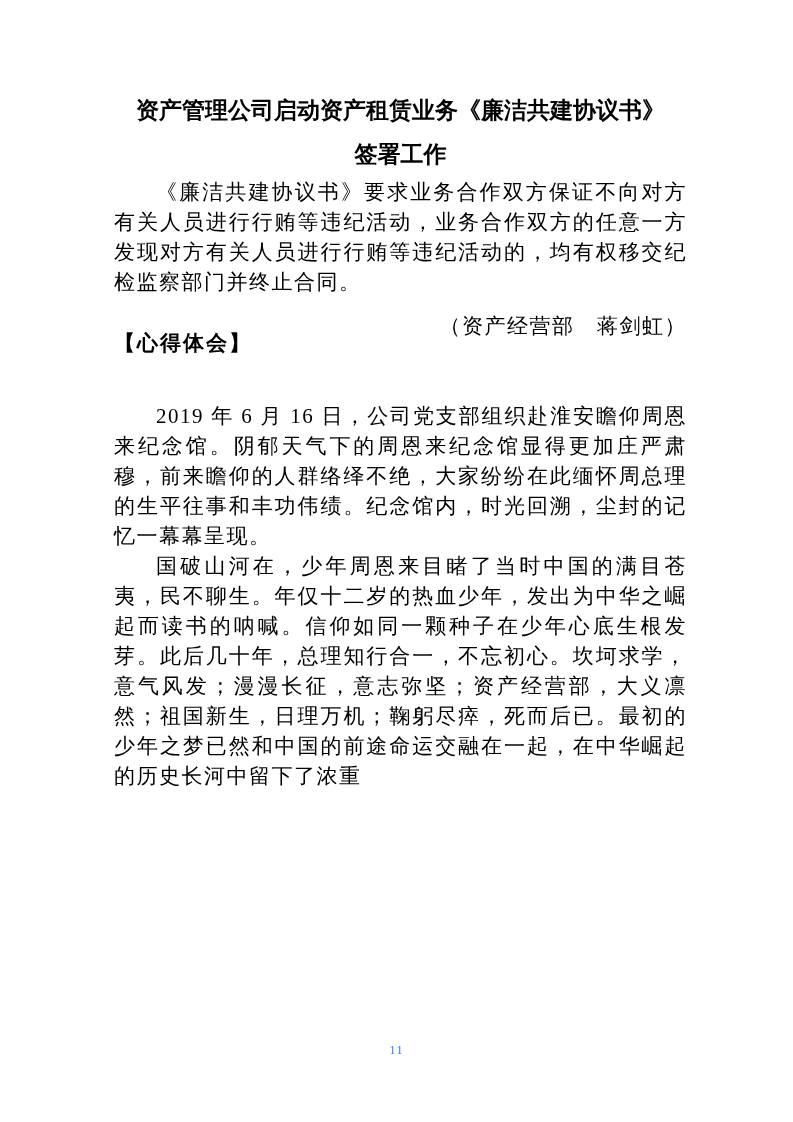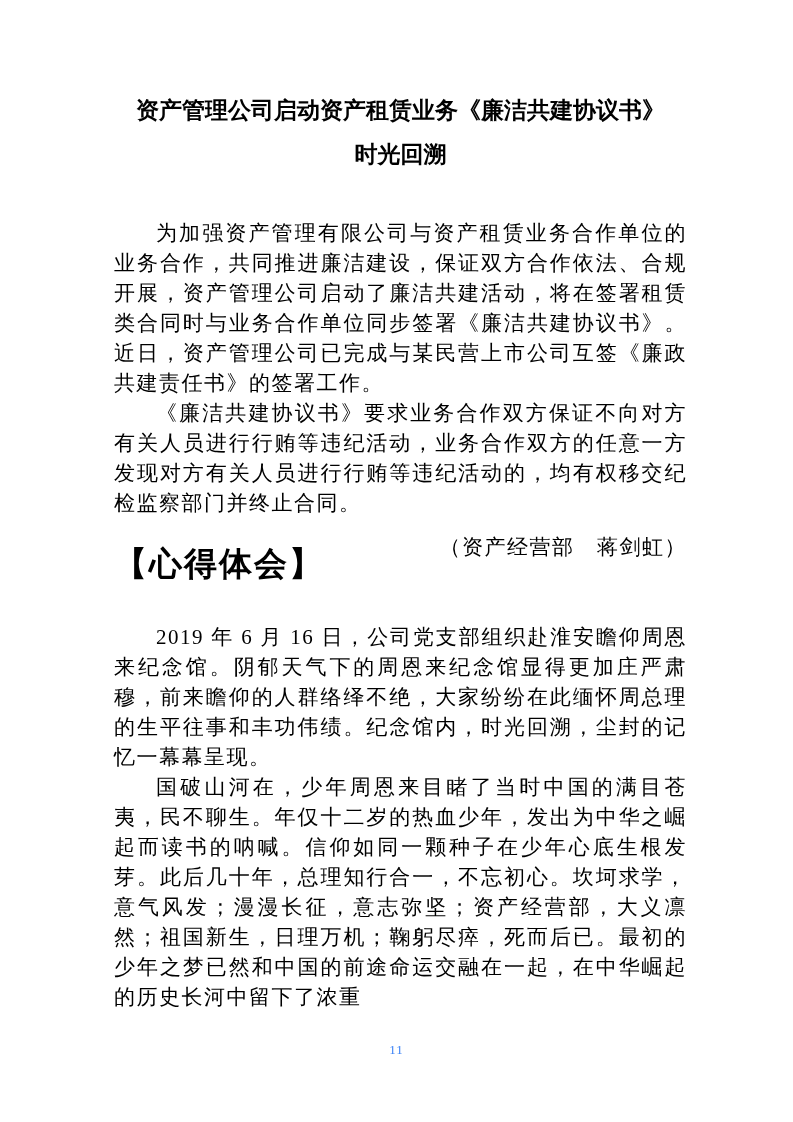--- a/index.html
+++ b/index.html
@@ -45,21 +45,21 @@
   .para-first {
     margin-top: 41px;
   }
   .attribution {
     float: right;
     text-indent: 0;
     margin-top: 44px;
   }
   .section-header {
     margin-top: 28px;
-    font-size: 33px;
+    font-size: 21px;
     font-weight: 700;
     line-height: 36px;
     letter-spacing: 2px;
   }
   .article2-title {
     margin: 0;
     font-size: 24px;
     font-weight: 700;
     text-align: center;
     line-height: 36px;
@@ -80,24 +80,23 @@
   }
 </style>
 </head>
 <body>
 
 <div class="page">
   <div class="content">
 
     <h1 class="article-title">
       <span class="title-line">资产管理公司启动资产租赁业务《廉洁共建协议书》</span>
-      <span class="title-line">时光回溯</span>
+      <span class="title-line">签署工作</span>
     </h1>
 
-    <p class="body-para para-first"><span>为加强资产管理有限公司与资产租赁业务合作单位的业务合作，共同推进廉洁建设，保证双方合作依法、合规开展，资产管理公司启动了廉洁共建活动，将在签署租赁类合同时与业务合作单位同步签署《廉洁共建协议书》。近日，资产管理公司已完成与某民营上市公司互签《廉政共建责任书》的签署工作。</span></p>
 
     <p class="body-para"><span>《廉洁共建协议书》要求业务合作双方保证不向对方有关人员进行行贿等违纪活动，业务合作双方的任意一方发现对方有关人员进行行贿等违纪活动的，均有权移交纪检监察部门并终止合同。</span><span class="attribution">（资产经营部　蒋剑虹）</span></p>
 
     <div class="section-header">【心得体会】</div>
 
 
     <p class="body-para para-first2"><span>2019 年 6 月 16 日，公司党支部组织赴淮安瞻仰周恩来纪念馆。阴郁天气下的周恩来纪念馆显得更加庄严肃穆，前来瞻仰的人群络绎不绝，大家纷纷在此缅怀周总理的生平往事和丰功伟绩。纪念馆内，时光回溯，尘封的记忆一幕幕呈现。</span></p>
 
     <p class="body-para"><span>国破山河在，少年周恩来目睹了当时中国的满目苍夷，民不聊生。年仅十二岁的热血少年，发出为中华之崛起而读书的呐喊。信仰如同一颗种子在少年心底生根发芽。此后几十年，总理知行合一，不忘初心。坎坷求学，意气风发；漫漫长征，意志弥坚；资产经营部，大义凛然；祖国新生，日理万机；鞠躬尽瘁，死而后已。最初的少年之梦已然和中国的前途命运交融在一起，在中华崛起的历史长河中留下了浓重</span></p>
 

